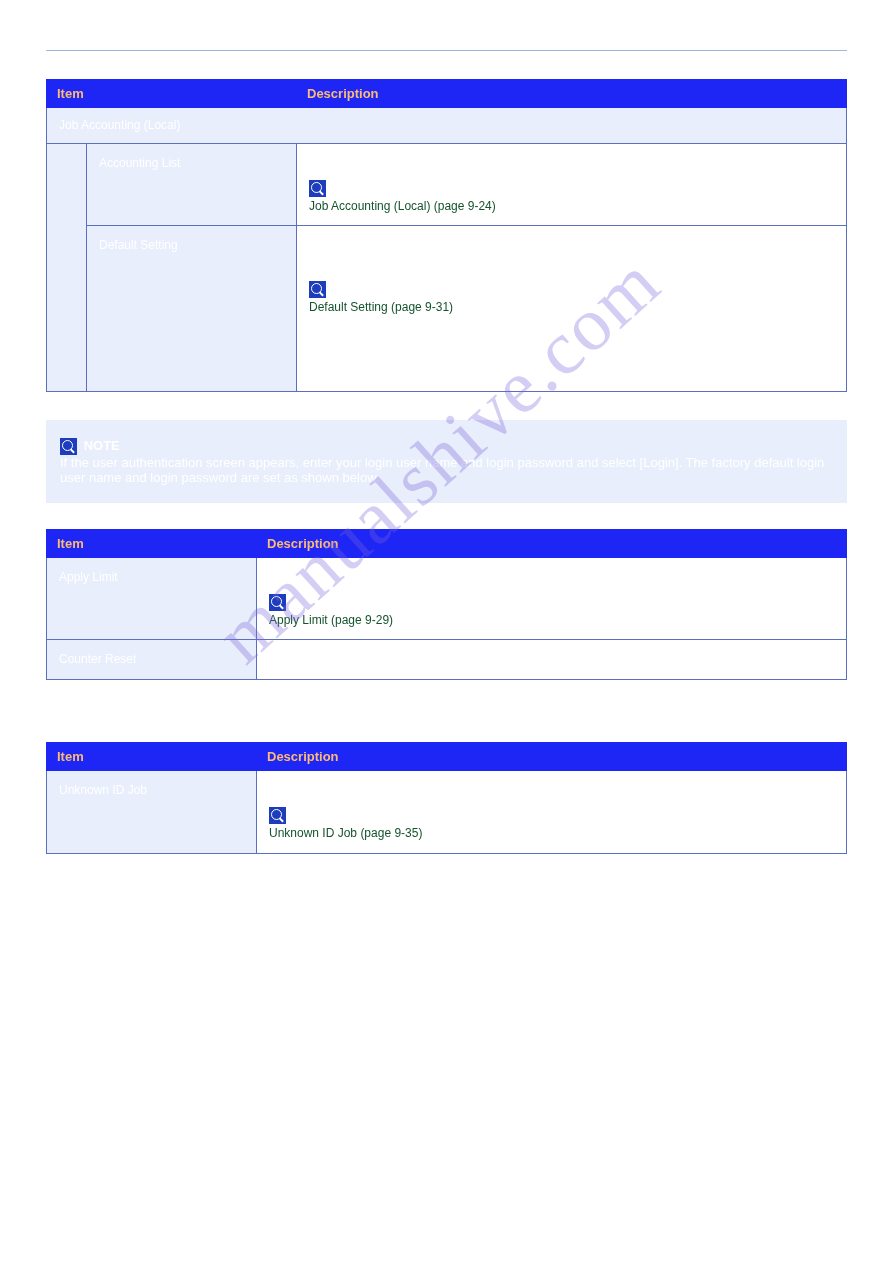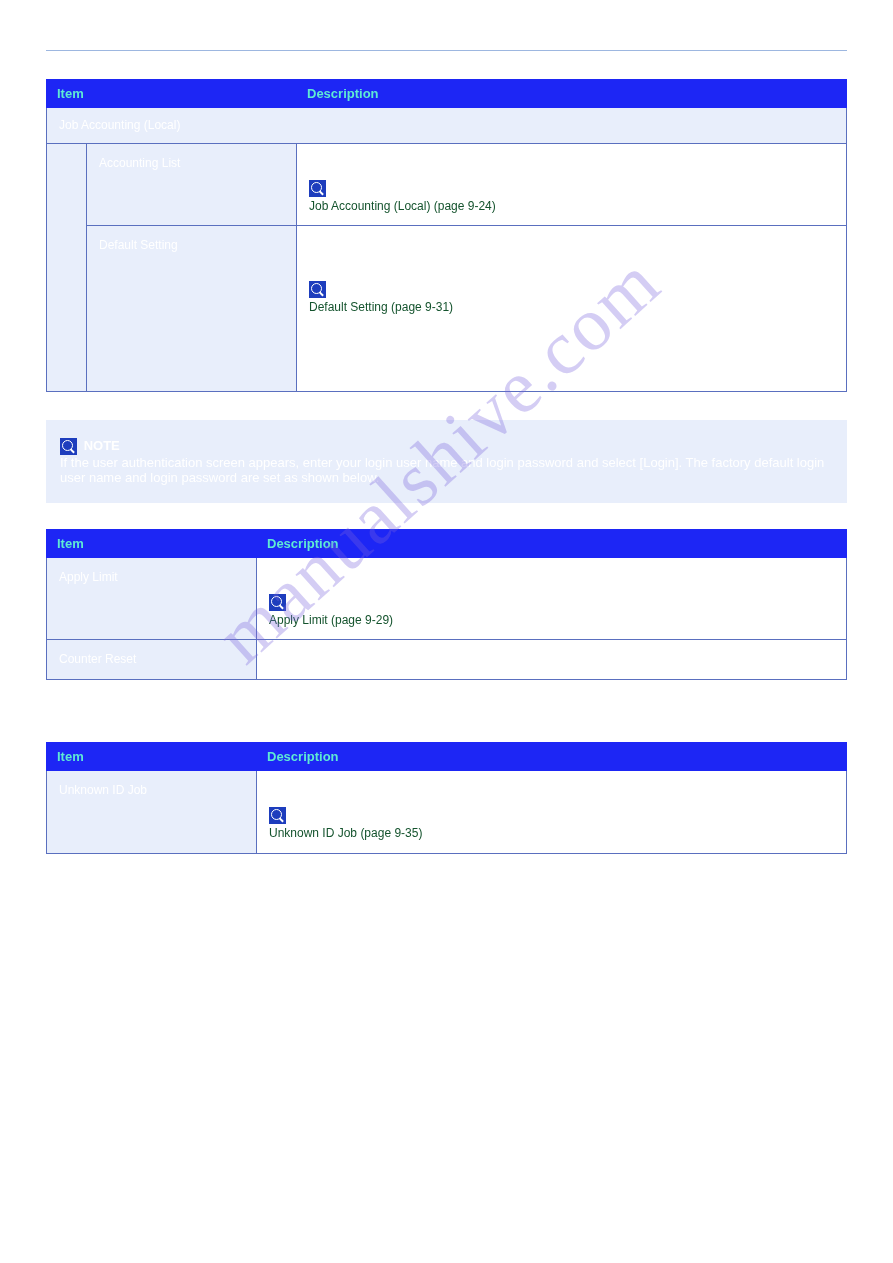--- a/index.html
+++ b/index.html
@@ -27,21 +27,21 @@
     border-top: 1px solid #9db7e0;
     margin-bottom: 28px;
   }
   table.block {
     width: 100%;
     border-collapse: collapse;
     margin-bottom: 28px;
   }
   table.block th {
     background: #1d26f5;
-    color: #5eead4;
+    color: #fdba74;
     text-align: left;
     padding: 6px 10px;
     font-weight: bold;
     font-size: 13px;
     border: 1px solid #1d26f5;
   }
   table.block th.item-col { width: 210px; }
   table.block td {
     border: 1px solid #5a6fbf;
     padding: 10px 12px;

